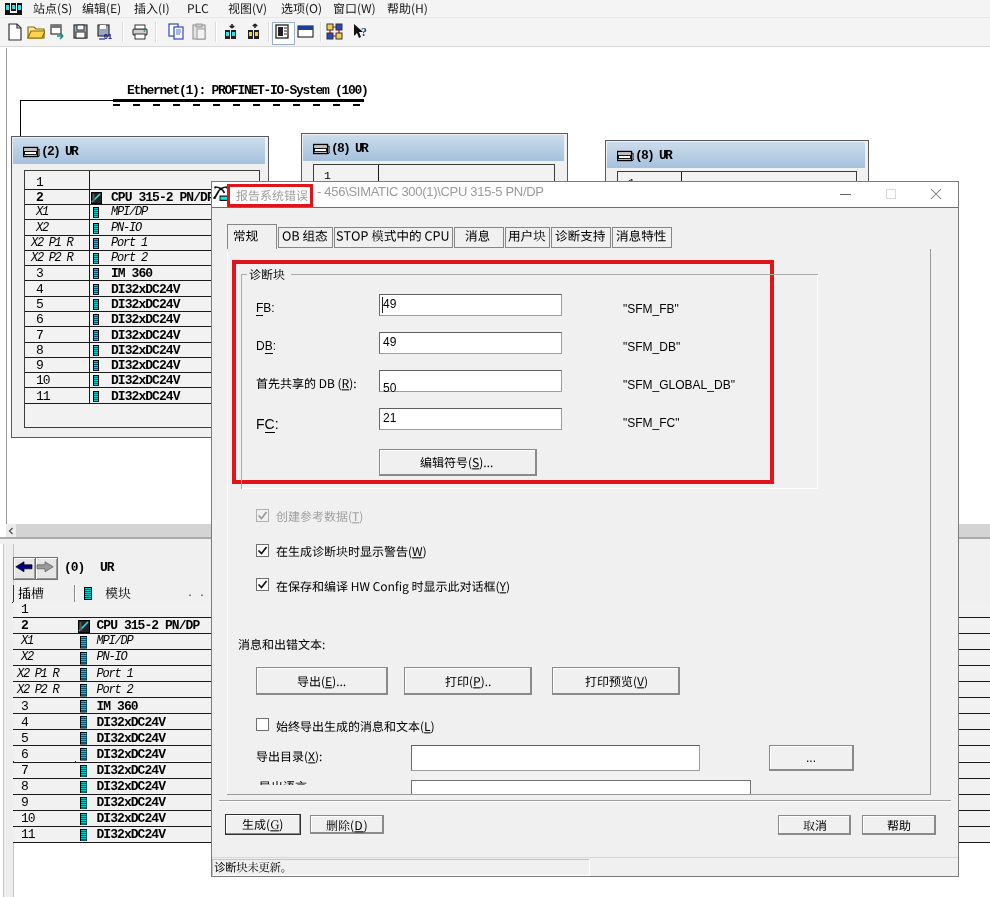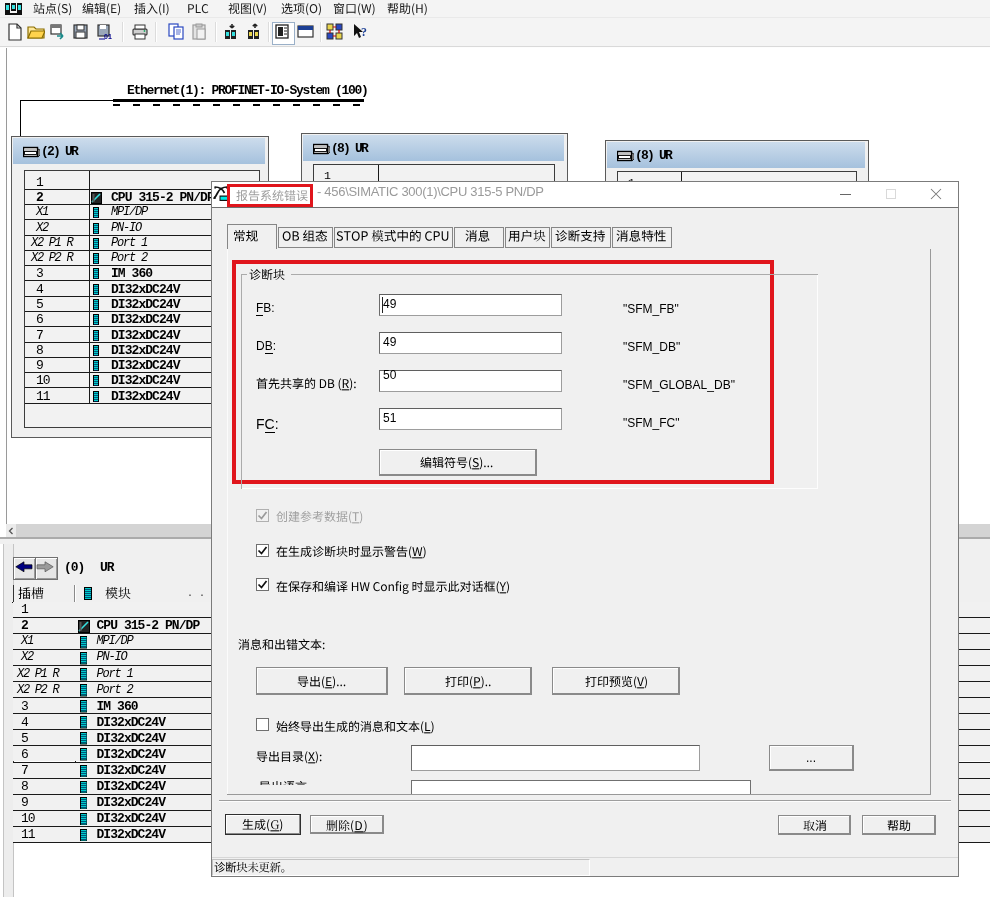--- a/index.html
+++ b/index.html
@@ -695,25 +695,25 @@
     <use href="#gs7684" transform="matrix(0.012000,0,0,-0.012000,48.00,0)"></use>
     <use href="#gs44" transform="matrix(0.012000,0,0,-0.012000,62.69,0)"></use>
     <use href="#gs42" transform="matrix(0.012000,0,0,-0.012000,70.94,0)"></use>
     <use href="#gs28" transform="matrix(0.012000,0,0,-0.012000,81.52,0)"></use>
     <use href="#gs52" transform="matrix(0.012000,0,0,-0.012000,85.57,0)"></use>
     <use href="#gs29" transform="matrix(0.012000,0,0,-0.012000,93.19,0)"></use>
     <use href="#gs3a" transform="matrix(0.012000,0,0,-0.012000,97.25,0)"></use>
     <rect x="85.6" y="1.3" width="7.6" height="1.05" fill="#000"></rect>
   </svg>
 <div style="position:absolute;left:379px;top:370px;width:183px;height:22px;background:#fff;border:1px solid #9d9d9d;border-top-color:#5f5f5f;border-left-color:#6b6b6b;box-sizing:border-box"></div>
-<div style="position:absolute;left:383px;top:369px;font-family:'Liberation Sans';font-size:12px;color:#000;white-space:pre;text-align:center;">50</div>
+<div style="position:absolute;left:383px;top:382px;font-family:'Liberation Sans';font-size:12px;color:#000;white-space:pre;text-align:center;">50</div>
 <div style="position:absolute;left:623px;top:379px;font-family:'Liberation Sans';font-size:12px;color:#000;white-space:pre;">"SFM_GLOBAL_DB"</div>
 <div style="position:absolute;left:256px;top:415.5px;font-family:'Liberation Sans';font-size:14px;color:#000000;white-space:pre;">F<span style="border-bottom:1px solid #000">C</span>:</div>
 <div style="position:absolute;left:379px;top:408px;width:183px;height:22px;background:#fff;border:1px solid #9d9d9d;border-top-color:#5f5f5f;border-left-color:#6b6b6b;box-sizing:border-box"></div>
-<div style="position:absolute;left:383px;top:412px;font-family:'Liberation Sans';font-size:12px;color:#000;white-space:pre;">51</div>
+<div style="position:absolute;left:383px;top:412px;font-family:'Liberation Sans';font-size:12px;color:#000;white-space:pre;">21</div>
 <div style="position:absolute;left:623px;top:417px;font-family:'Liberation Sans';font-size:12px;color:#000;white-space:pre;">"SFM_FC"</div>
 <div style="position:absolute;left:379px;top:449px;width:157.5px;height:26.5px;background:#f0f0f0;border:1px solid #8a8a8a;box-shadow:inset -1px -1px 0 #8a8a8a,inset 1px 1px 0 #fff;box-sizing:border-box"></div>
 <svg style="position:absolute;left:420.4px;top:455.0px;overflow:visible" width="75" height="17" viewBox="0 -12.0 75 17" fill="#000">
     <use href="#gs7f16" transform="matrix(0.012000,0,0,-0.012000,0.00,0)"></use>
     <use href="#gs8f91" transform="matrix(0.012000,0,0,-0.012000,12.00,0)"></use>
     <use href="#gs7b26" transform="matrix(0.012000,0,0,-0.012000,24.00,0)"></use>
     <use href="#gs53f7" transform="matrix(0.012000,0,0,-0.012000,36.00,0)"></use>
     <use href="#gs28" transform="matrix(0.012000,0,0,-0.012000,48.00,0)"></use>
     <use href="#gs53" transform="matrix(0.012000,0,0,-0.012000,52.06,0)"></use>
     <use href="#gs29" transform="matrix(0.012000,0,0,-0.012000,59.21,0)"></use>

